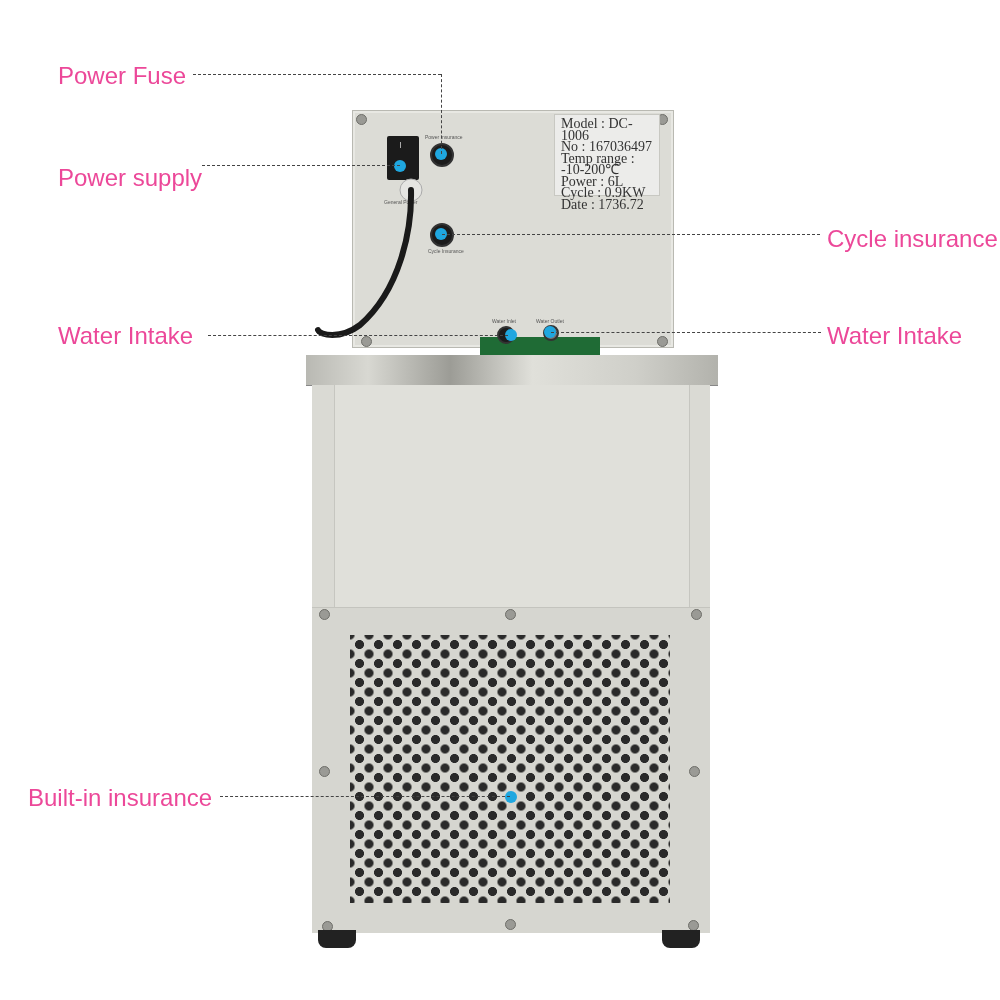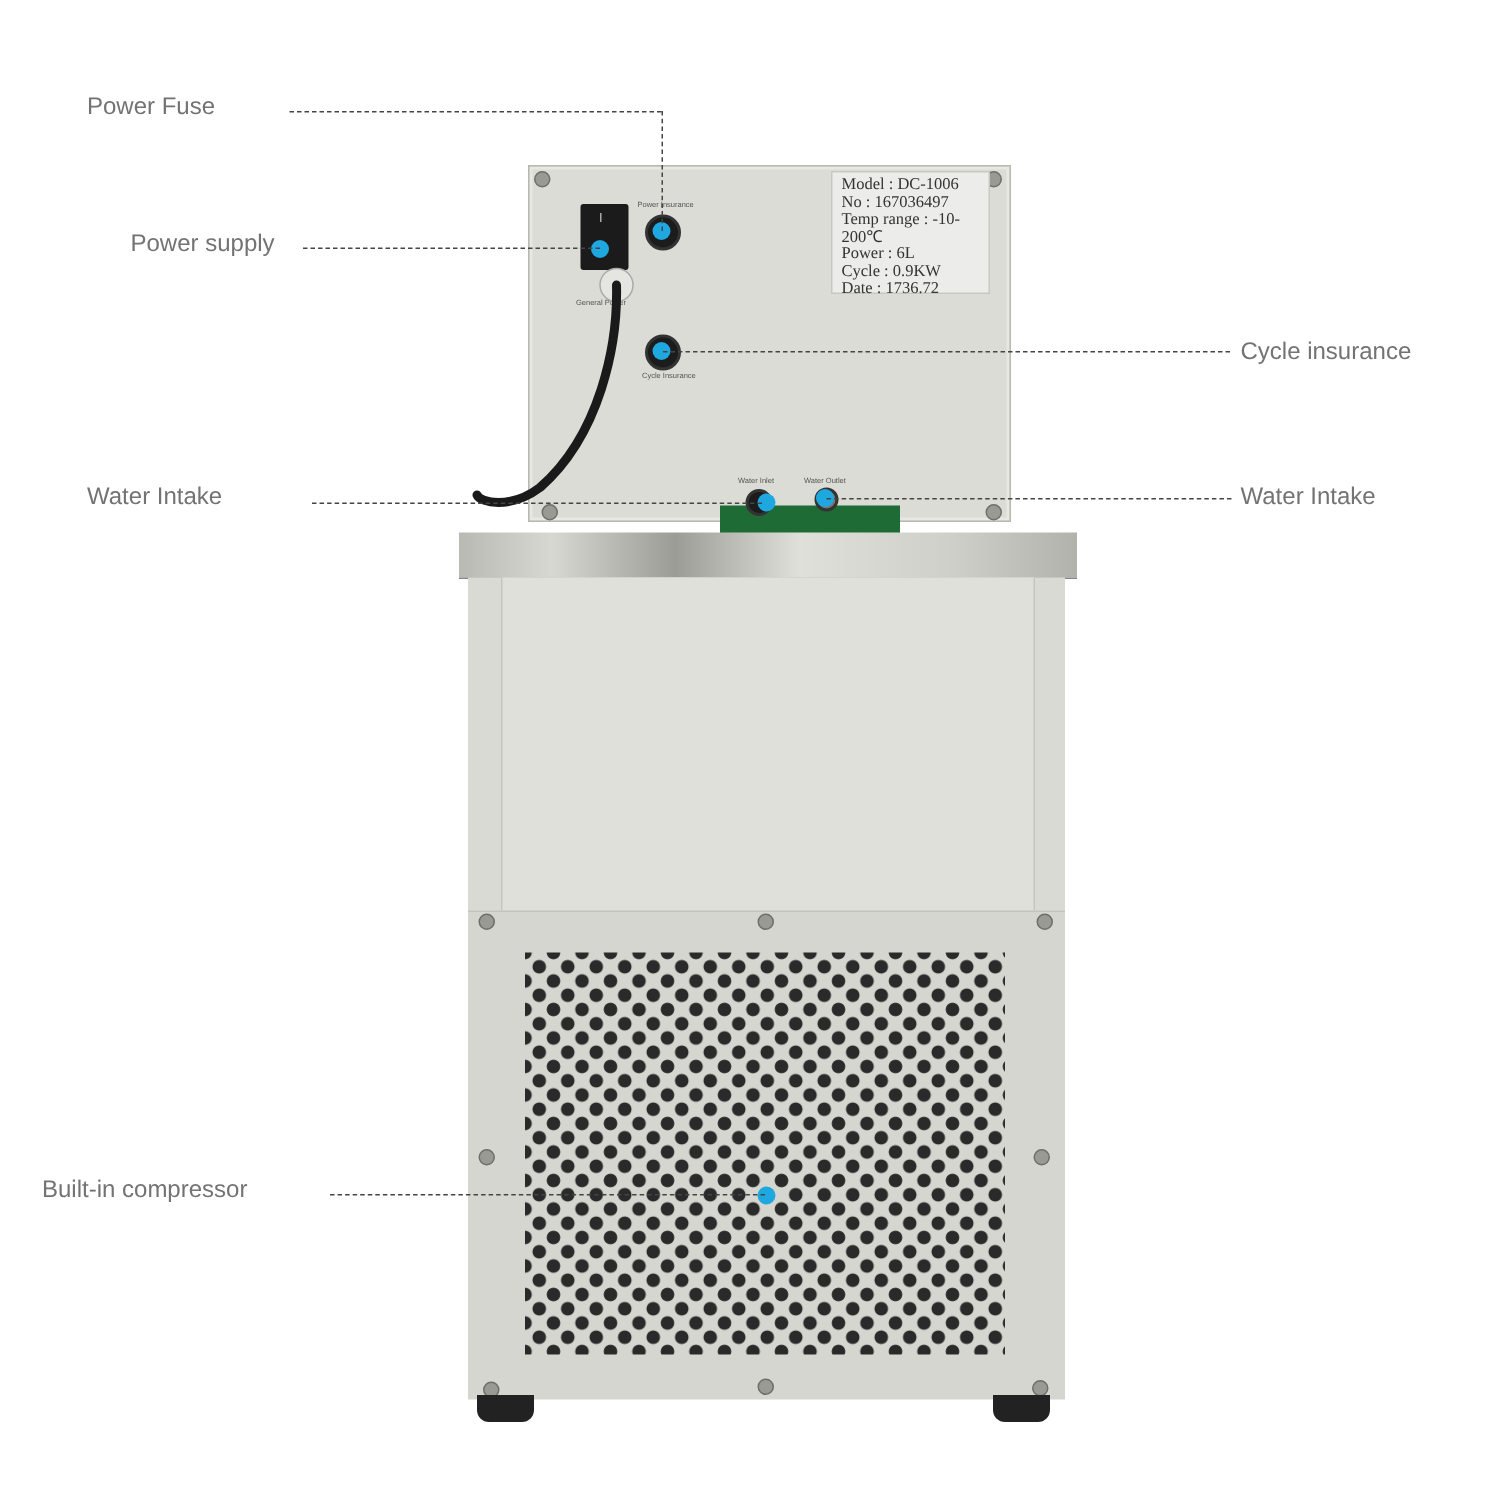--- a/index.html
+++ b/index.html
@@ -1,49 +1,49 @@
 <!DOCTYPE html>
 <html><head>
 <meta charset="utf-8">
 <style>
   html,body{margin:0;padding:0;background:#ffffff;}
   body{width:1000px;height:1000px;position:relative;overflow:hidden;font-family:"Liberation Sans",sans-serif;}
-  .callout{position:absolute;font-size:16px;color:#737373;white-space:nowrap;line-height:1;}
+  .callout{position:absolute;font-size:24px;color:#ec4899;white-space:nowrap;line-height:1;}
   .dash{position:absolute;border-top:1px dashed #444444;height:0;}
   .vdash{position:absolute;border-left:1px dashed #444444;width:0;}
   .dot{position:absolute;width:12px;height:12px;border-radius:50%;background:#1fa7e0;}
   
   .ctrl{position:absolute;left:352px;top:110px;width:320px;height:236px;background:#dcdcd6;border:1px solid #b9b9b2;box-shadow:inset 0 0 0 2px #e8e8e3;}
   .screw{position:absolute;width:9px;height:9px;border-radius:50%;background:#9a9a95;border:1px solid #6f6f6a;}
   .switch{position:absolute;left:387px;top:136px;width:32px;height:44px;background:#1b1b1b;border-radius:2px;}
   .switch .ind{position:absolute;left:13px;top:6px;width:1px;height:6px;background:#aaa;}
   .fuse{position:absolute;width:20px;height:20px;border-radius:50%;background:#1c1c1c;border:2px solid #333;}
   .tiny{position:absolute;font-size:5px;color:#555;white-space:nowrap;}
-  .plate{position:absolute;left:554px;top:114px;width:106px;height:82px;background:#ececea;border:1px solid #c8c8c2;font-family:"Liberation Serif",serif;font-size:11px;color:#333;padding:3px 0 0 6px;box-sizing:border-box;line-height:11.5px;}
+  .plate{position:absolute;left:554px;top:114px;width:106px;height:82px;background:#ececea;border:1px solid #c8c8c2;font-family:"Liberation Serif",serif;font-size:14px;color:#333;padding:3px 0 0 6px;box-sizing:border-box;line-height:11.5px;}
   .cable{position:absolute;}
   .green{position:absolute;left:480px;top:337px;width:120px;height:20px;background:#1f6b35;}
   
   .steel{position:absolute;left:306px;top:355px;width:412px;height:30px;background:linear-gradient(90deg,#b9b9b3 0%,#d8d8d2 15%,#9c9c96 35%,#e0e0da 55%,#cfcfc9 80%,#b2b2ac 100%);border-bottom:1px solid #888;}
   .body-upper{position:absolute;left:312px;top:385px;width:398px;height:222px;background:#dadad4;}
   .body-upper .inner{position:absolute;left:22px;top:0;width:354px;height:222px;background:#e0e0da;border-left:1px solid #c6c6c0;border-right:1px solid #c6c6c0;}
   .body-lower{position:absolute;left:312px;top:607px;width:398px;height:325px;background:#d6d6d0;border-top:1px solid #c4c4be;}
   .grille{position:absolute;left:350px;top:635px;width:320px;height:268px;
     background-image:radial-gradient(circle,#2a2a2a 4.2px,transparent 4.8px),radial-gradient(circle,#2a2a2a 4.2px,transparent 4.8px);
     background-size:19px 19px;background-position:0 0,9.5px 9.5px;}
   .foot{position:absolute;top:930px;width:38px;height:18px;background:#222;border-radius:0 0 8px 8px;}
 </style>
 </head>
 <body>
 
 <div class="callout" style="left:58px;top:64px;">Power Fuse</div>
-<div class="callout" style="left:58px;top:155px;margin-left:29px;">Power supply</div>
+<div class="callout" style="left:58px;top:166px;">Power supply</div>
 <div class="callout" style="left:827px;top:227px;">Cycle insurance</div>
 <div class="callout" style="left:58px;top:324px;">Water Intake</div>
 <div class="callout" style="left:827px;top:324px;">Water Intake</div>
-<div class="callout" style="left:28px;top:786px;">Built-in compressor</div>
+<div class="callout" style="left:28px;top:786px;">Built-in insurance</div>
 
 <div class="ctrl"></div>
 <div class="screw" style="left:356px;top:114px;"></div>
 <div class="screw" style="left:657px;top:114px;"></div>
 <div class="screw" style="left:361px;top:336px;"></div>
 <div class="screw" style="left:657px;top:336px;"></div>
 
 <div class="switch">
   <div class="ind"></div>
 </div>

